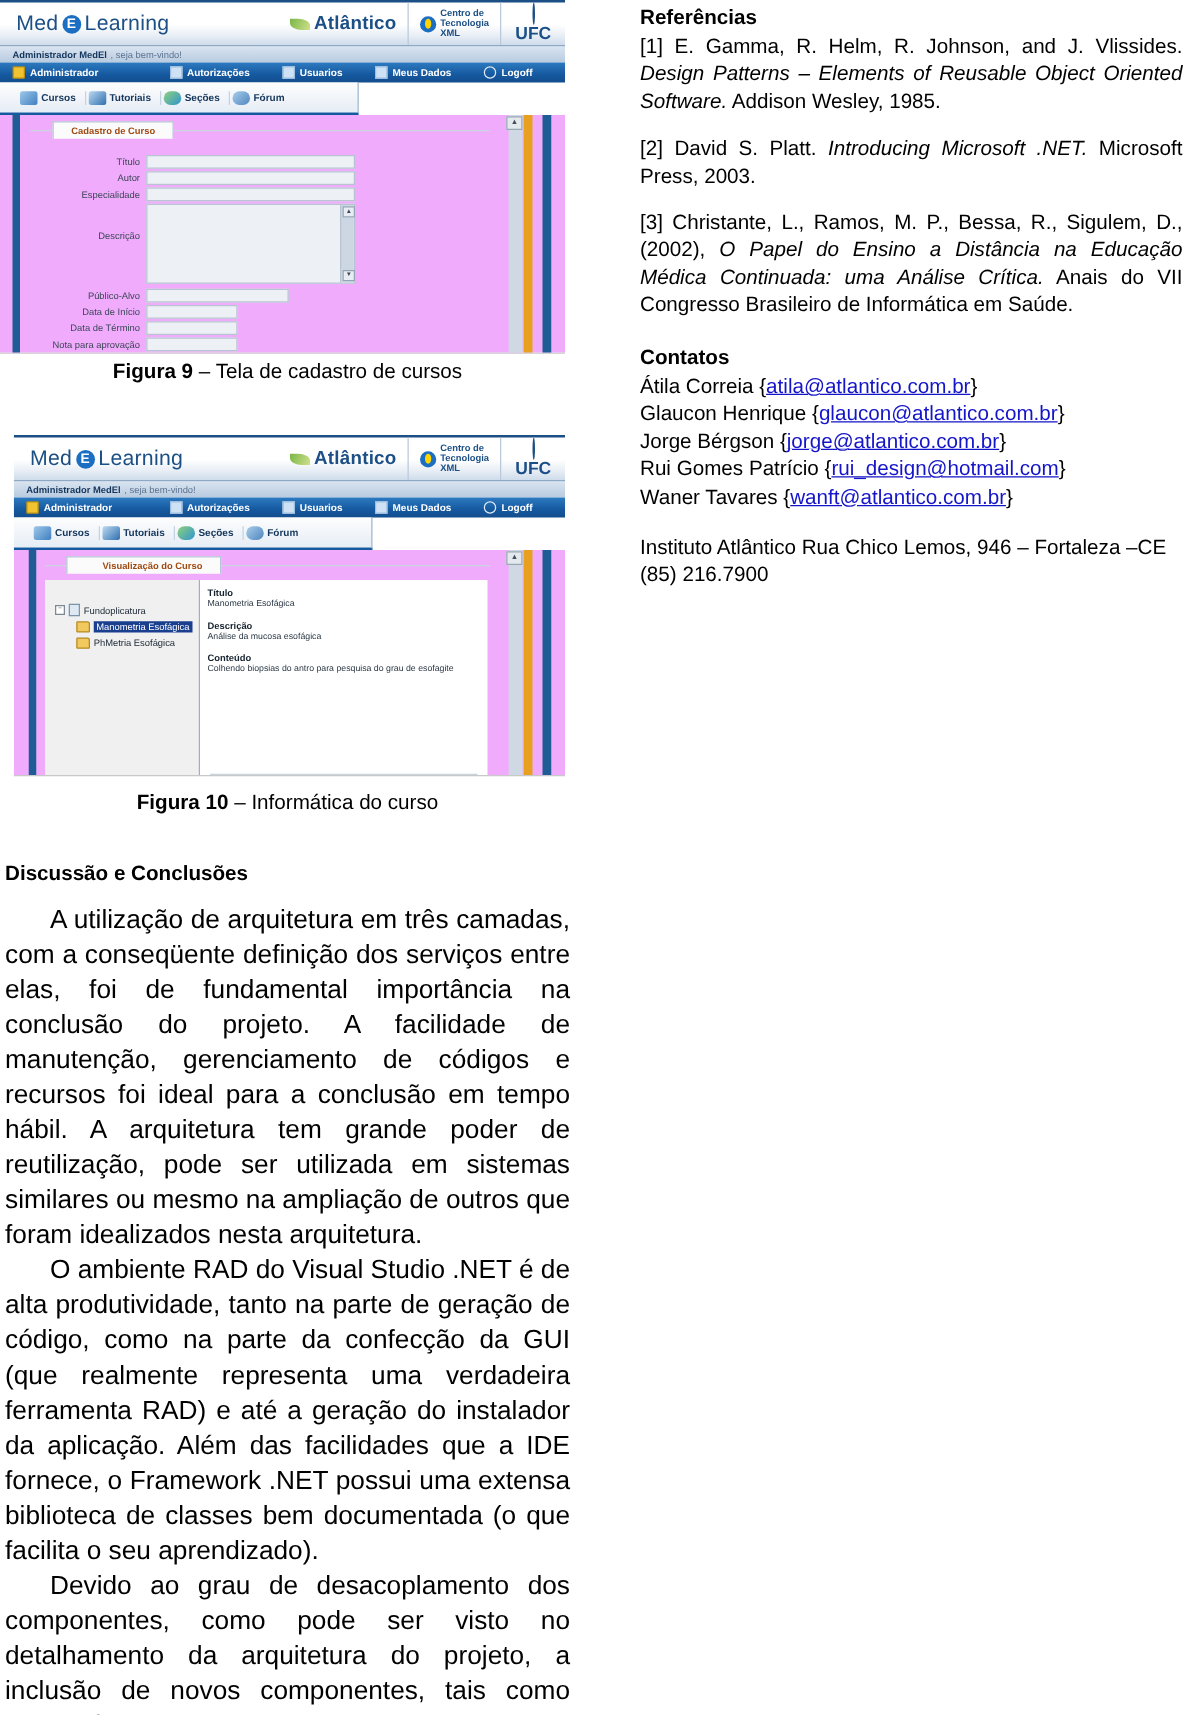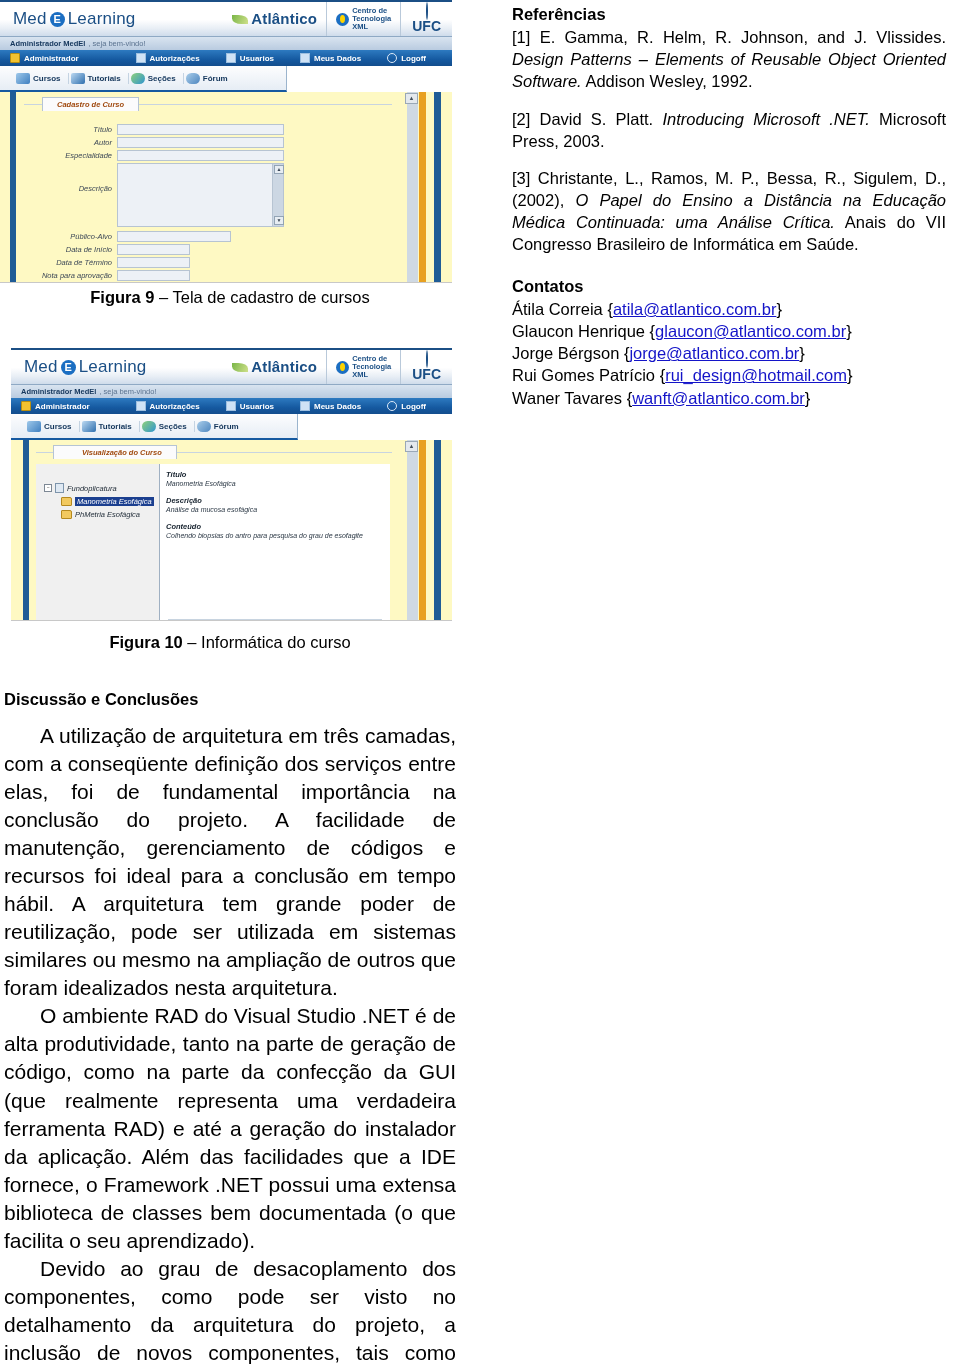--- a/index.html
+++ b/index.html
@@ -222,23 +222,22 @@
     width: 14px; height: 11px;
     border-radius: 2px;
   }
   .ti.book { background: linear-gradient(135deg,#9ec8ea,#3f7fc0); }
   .ti.book2 { background: linear-gradient(135deg,#bcd9f2,#2f6fae); }
   .ti.people { background: linear-gradient(135deg,#8fd17a,#2f95d0); border-radius:6px; }
   .ti.forum { background: linear-gradient(135deg,#a9cdea,#4e86bf); border-radius:6px; }
 
   .shot-body {
     position: relative;
-    background: #fef9c3;
+    background: #f0abfc;
     padding: 0;
-    font-style: italic;
   }
   .rail-l { position:absolute; left:10px; top:0; bottom:0; width:6px; background:#1f5c96; }
   .rail-r1 { position:absolute; right:26px; top:0; bottom:0; width:7px; background:#e8a020; }
   .rail-r2 { position:absolute; right:11px; top:0; bottom:0; width:7px; background:#1f5c96; }
   .scrollcol {
     position:absolute; right:34px; top:0; bottom:0; width:11px;
     background:#cfd9e3;
   }
   .scroll-btn {
     position:absolute; right:34px; width:11px; height:9px;
@@ -615,21 +614,21 @@
     <p class="prose" style="margin-top:12px;">A utilização de arquitetura em três camadas, com a conseqüente definição dos serviços entre elas, foi de fundamental importância na conclusão do projeto. A facilidade de manutenção, gerenciamento de códigos e recursos foi ideal para a conclusão em tempo hábil. A arquitetura tem grande poder de reutilização, pode ser utilizada em sistemas similares ou mesmo na ampliação de outros que foram idealizados nesta arquitetura.</p>
     <p class="prose">O ambiente RAD do Visual Studio .NET é de alta produtividade, tanto na parte de geração de código, como na parte da confecção da GUI (que realmente representa uma verdadeira ferramenta RAD) e até a geração do instalador da aplicação. Além das facilidades que a IDE fornece, o Framework .NET possui uma extensa biblioteca de classes bem documentada (o que facilita o seu aprendizado).</p>
     <p class="prose">Devido ao grau de desacoplamento dos componentes, como pode ser visto no detalhamento da arquitetura do projeto, a inclusão de novos componentes, tais como Chat, Vídeos, base de conhecimento inteligente, etc, torna-se menos complexo e mais gerenciável. A inclusão desses módulos bem como o melhoramento dos outros (após feedback dos usuários finais) serão objetos de trabalhos futuros.</p>
   </div>
 
   <div class="col-right">
 
     <h2 class="ref-head">Referências</h2>
 
     <p class="ref-p">
-      <span>[1] E. Gamma, R. Helm, R. Johnson, and J. Vlissides. </span><span class="ital">Design Patterns – Elements of Reusable Object Oriented Software.</span><span> Addison Wesley, 1992.</span>
+      <span>[1] E. Gamma, R. Helm, R. Johnson, and J. Vlissides. </span><span class="ital">Design Patterns – Elements of Reusable Object Oriented Software.</span><span> Addison Wesley, 1985.</span>
     </p>
 
     <p class="ref-p">
       <span>[2] David S. Platt. </span><span class="ital">Introducing Microsoft .NET.</span><span> Microsoft Press, 2003.</span>
     </p>
 
     <p class="ref-p last">
       <span>[3] Christante, L., Ramos, M. P., Bessa, R., Sigulem, D., (2002), </span><span class="ital">O Papel do Ensino a Distância na Educação Médica Continuada: uma Análise Crítica.</span><span> Anais do VII Congresso Brasileiro de Informática em Saúde.</span>
     </p>
 
@@ -644,16 +643,17 @@
     <p class="contact-line">
       <span>Jorge Bérgson </span><span>{</span><a class="mail" href="#">jorge@atlantico.com.br</a><span>}</span>
     </p>
     <p class="contact-line">
       <span>Rui Gomes Patrício </span><span>{</span><a class="mail" href="#">rui_design@hotmail.com</a><span>}</span>
     </p>
     <p class="contact-line">
       <span>Waner Tavares </span><span>{</span><a class="mail" href="#">wanft@atlantico.com.br</a><span>}</span>
     </p>
 
+    <p class="addr">Instituto Atlântico Rua Chico Lemos, 946 – Fortaleza –CE (85) 216.7900</p>
 
   </div>
 
 </div>
 
 </body></html>

